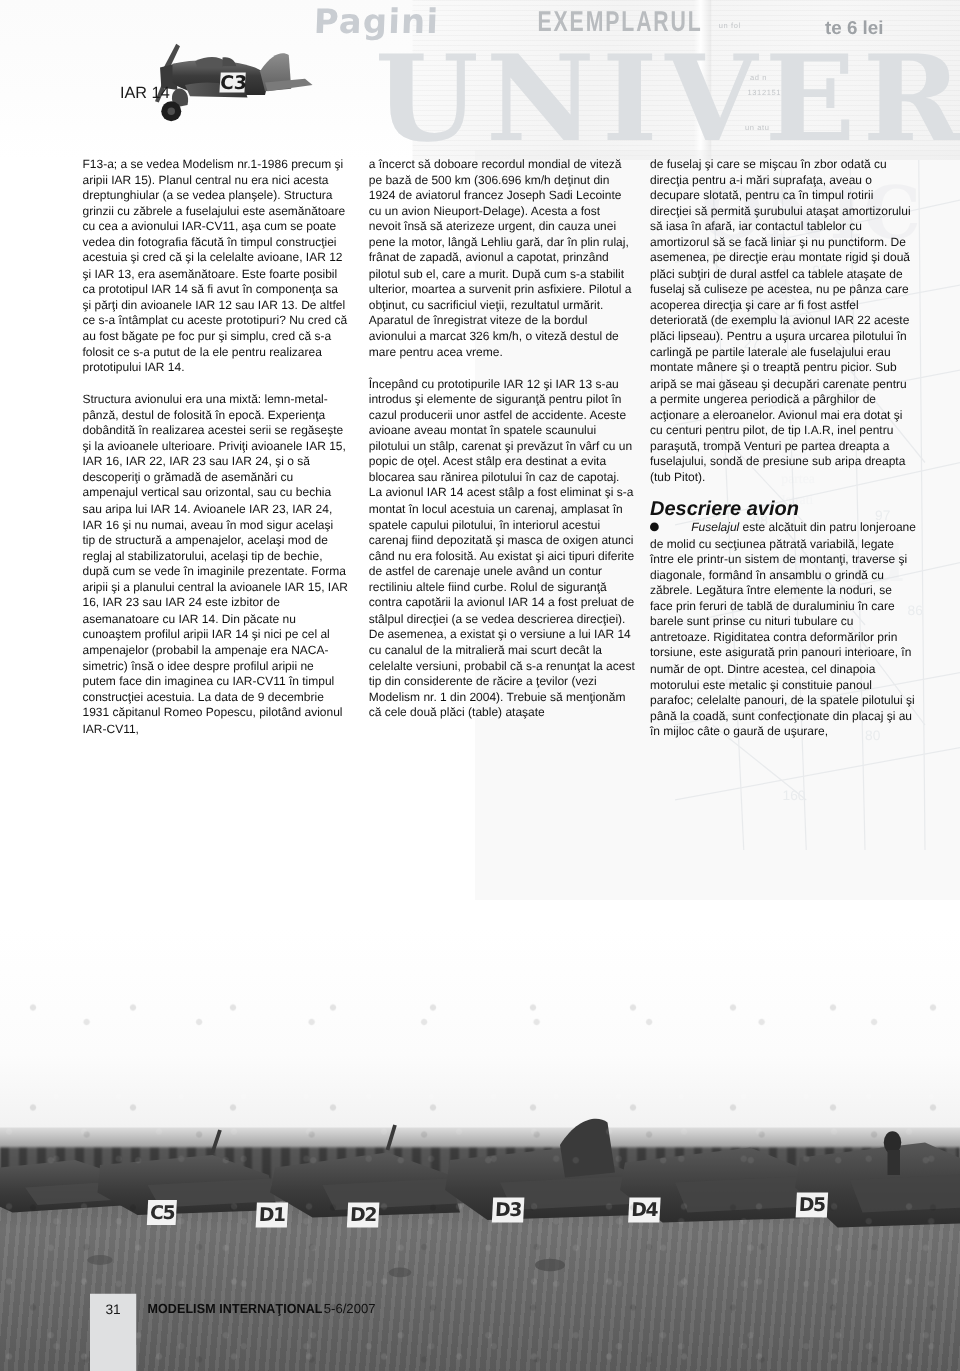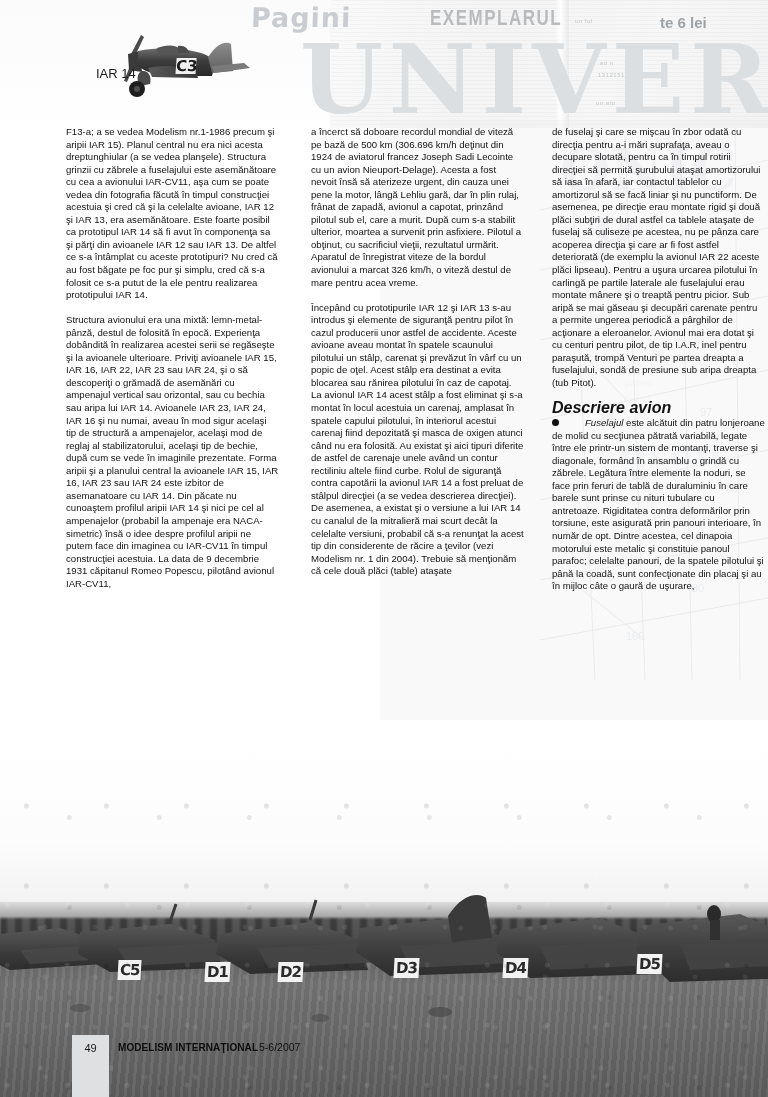--- a/index.html
+++ b/index.html
@@ -115,21 +115,21 @@
     opacity: .35;
     pointer-events: none;
   }
 
   
   .cols {
     position: absolute;
     left: 0; top: 126px;
     width: 768px;
     display: flex;
-    gap: 16px;
+    gap: 0;
   }
   .col {
     width: 213px;
     font-family: "Liberation Sans", sans-serif;
     font-size: 9.6px;
     line-height: 12.55px;
     color: #121212;
     text-align: left;
   }
   .col p { margin: 0 0 12.55px 0; }
@@ -444,18 +444,18 @@
       <div class="plane-code" style="left:278px; top:70px;">D2</div>
       <div class="plane-code" style="left:394px; top:66px;">D3</div>
       <div class="plane-code" style="left:503px; top:66px;">D4</div>
       <div class="plane-code" style="left:637px; top:62px;">D5</div>
     </div>
 
     <div class="bp-noise"></div>
   </div>
 
   <div class="pagenum-box">
-    <span class="pagenum">49</span>
+    <span class="pagenum">31</span>
   </div>
   <div class="footer-title">MODELISM INTERNAŢIONAL</div>
   <div class="footer-issue">5-6/2007</div>
 
 </div>
 
 </body></html>

